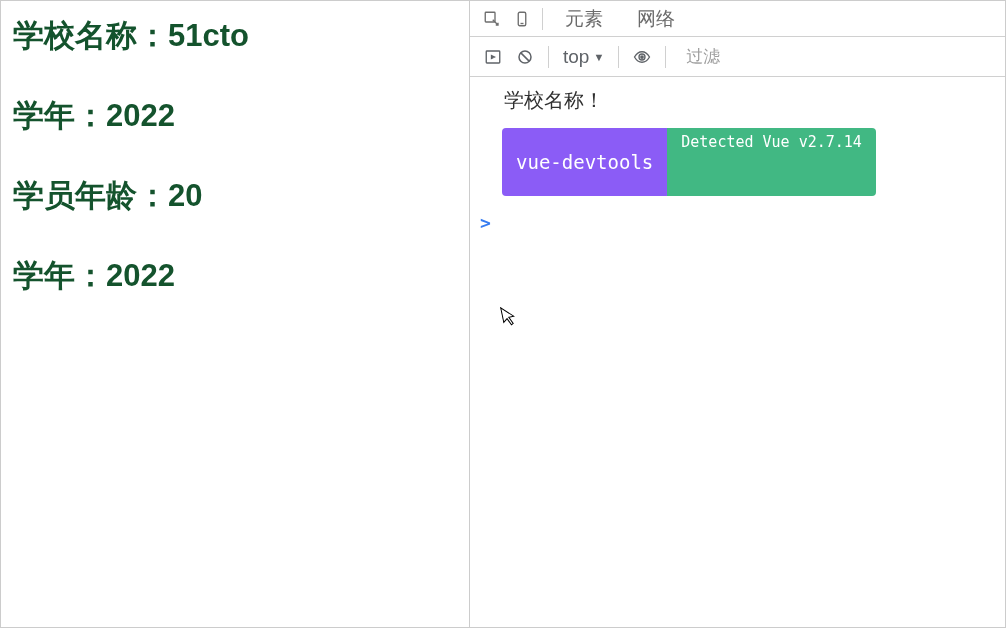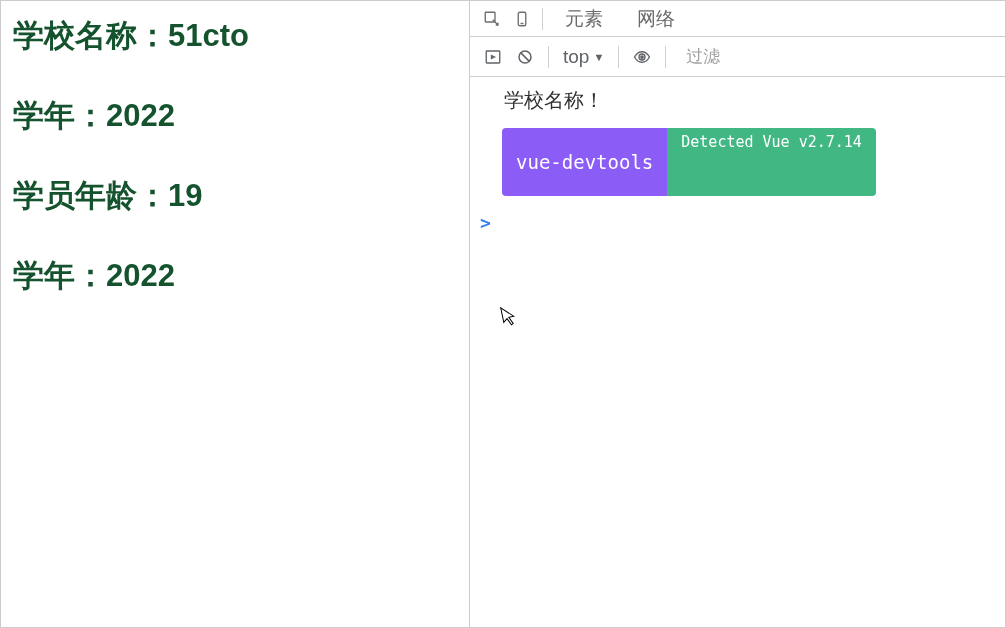--- a/index.html
+++ b/index.html
@@ -174,21 +174,21 @@
 <body>
 
 <div class="left-panel">
   <h2>
     <span>学校名称：</span><span>51cto</span>
   </h2>
   <h2>
     <span>学年：</span><span>2022</span>
   </h2>
   <h2>
-    <span>学员年龄：</span><span>19</span>
+    <span>学员年龄：</span><span>20</span>
   </h2>
   <h2>
     <span>学年：</span><span>2022</span>
   </h2>
 </div>
 
 <div class="right-panel">
   <div class="tabs-bar">
     <div class="tab-icon">
       <svg viewBox="0 0 24 24" fill="none" stroke="currentColor" stroke-width="1.8">

